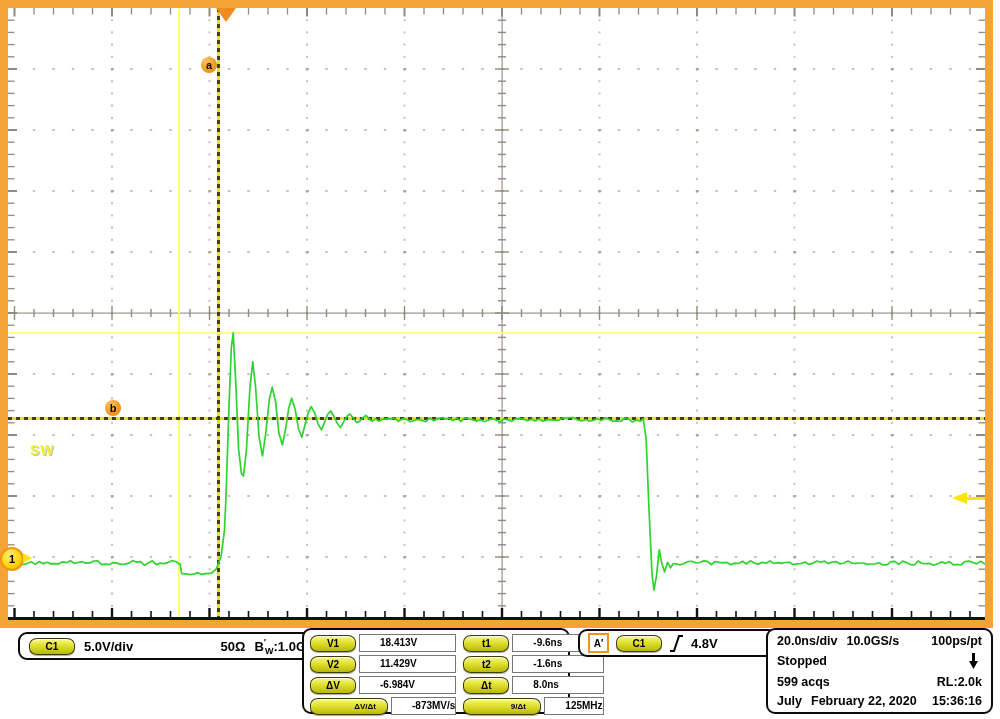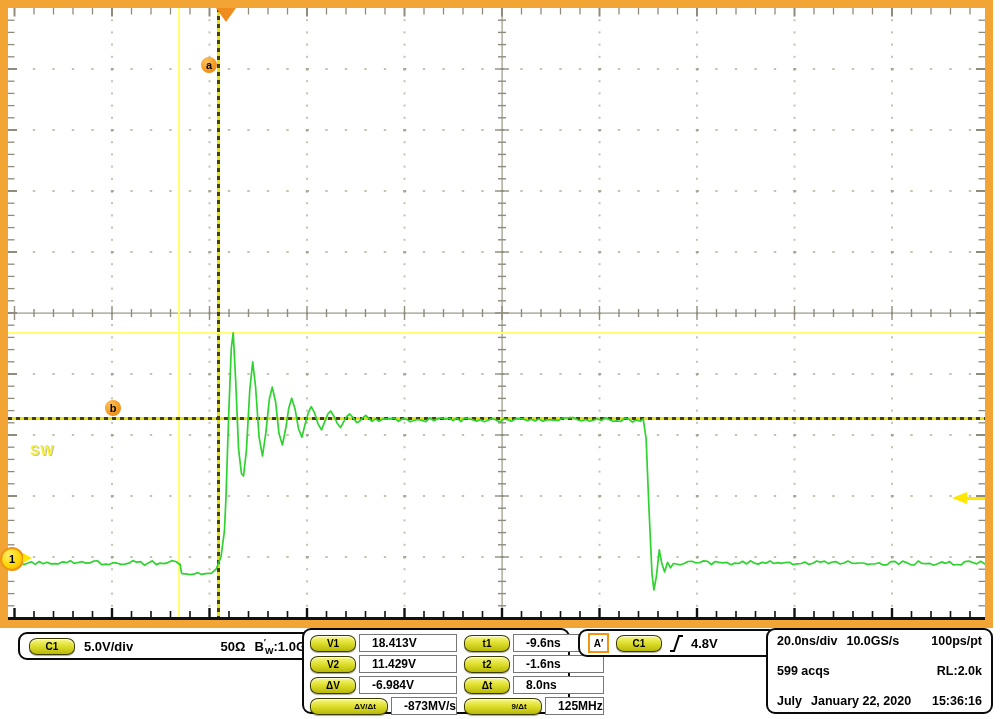--- a/index.html
+++ b/index.html
@@ -47,21 +47,21 @@
     background:linear-gradient(#f8f888,#e0e030 45%,#b9b908);color:#000;font-weight:bold;font-size:10px;
     box-shadow:inset 0 1px 1px rgba(255,255,255,.8), 0 1px 1px rgba(0,0,0,.35);}
   .badge.tiny{font-size:8px;padding-left:32px;}
   #ch-box{left:18px;top:632px;width:277px;height:24px;display:flex;align-items:center;gap:9px;padding:0 12px 0 9px;font-size:13px;}
   #ch-box .imp{margin-left:auto;}
   .subw{font-size:9px;vertical-align:-3px;}
   .primew{font-size:9px;vertical-align:6px;letter-spacing:-1px;}
   #meas-box{left:302px;top:628px;width:268px;height:86px;display:grid;
     grid-template-columns:1fr 1fr;grid-auto-rows:1fr;column-gap:7px;row-gap:3px;padding:4px 6px;box-sizing:border-box;}
   .mrow{display:flex;align-items:center;gap:3px;}
-  .mcell{flex:1;border:1px solid #777;height:16px;line-height:16px;font-size:12px;padding-left:12px;background:#fff;}
+  .mcell{flex:1;border:1px solid #777;height:16px;line-height:16px;font-size:10px;padding-left:20px;background:#fff;}
   #trig-box{left:578px;top:629px;width:180px;height:24px;display:flex;align-items:center;gap:7px;padding:0 8px;font-size:13px;}
   .abadge{display:inline-flex;align-items:center;justify-content:center;width:17px;height:16px;
     border:2px solid #ef9413;background:#fff;color:#000;font-size:10px;font-weight:bold;flex:none;}
   #acq-box{left:766px;top:628px;width:227px;height:86px;padding:4px 9px;box-sizing:border-box;
     display:flex;flex-direction:column;justify-content:space-between;font-size:12.5px;}
   .arow{display:flex;align-items:center;}
   .arow .sp{flex:1;}
   .g8{margin-right:9px;}
   .icon{display:inline-flex;}
 </style>
@@ -1238,24 +1238,34 @@
   </div>
 
   <div id="acq-box" class="fbox">
     <div class="arow">
       <span class="g8">20.0ns/div</span>
       <span>10.0GS/s</span>
       <span class="sp"></span>
       <span>100ps/pt</span>
     </div>
     <div class="arow">
+      <span>Stopped</span>
+      <span class="sp"></span>
+      <span class="icon" style="margin-right:4px;">
+        <svg width="9" height="16" viewBox="0 0 9 16">
+            <rect x="3" y="0" width="3" height="9" fill="#000"></rect>
+            <path d="M0 8 h9 l-4.5 8 z" fill="#000"></path>
+          </svg>
+      </span>
+    </div>
+    <div class="arow">
       <span>599 acqs</span>
       <span class="sp"></span>
       <span>RL:2.0k</span>
     </div>
     <div class="arow">
       <span class="g8">July</span>
-      <span>January 22, 2020</span>
+      <span>February 22, 2020</span>
       <span class="sp"></span>
       <span>15:36:16</span>
     </div>
   </div>
 </div>
 
 </body></html>

